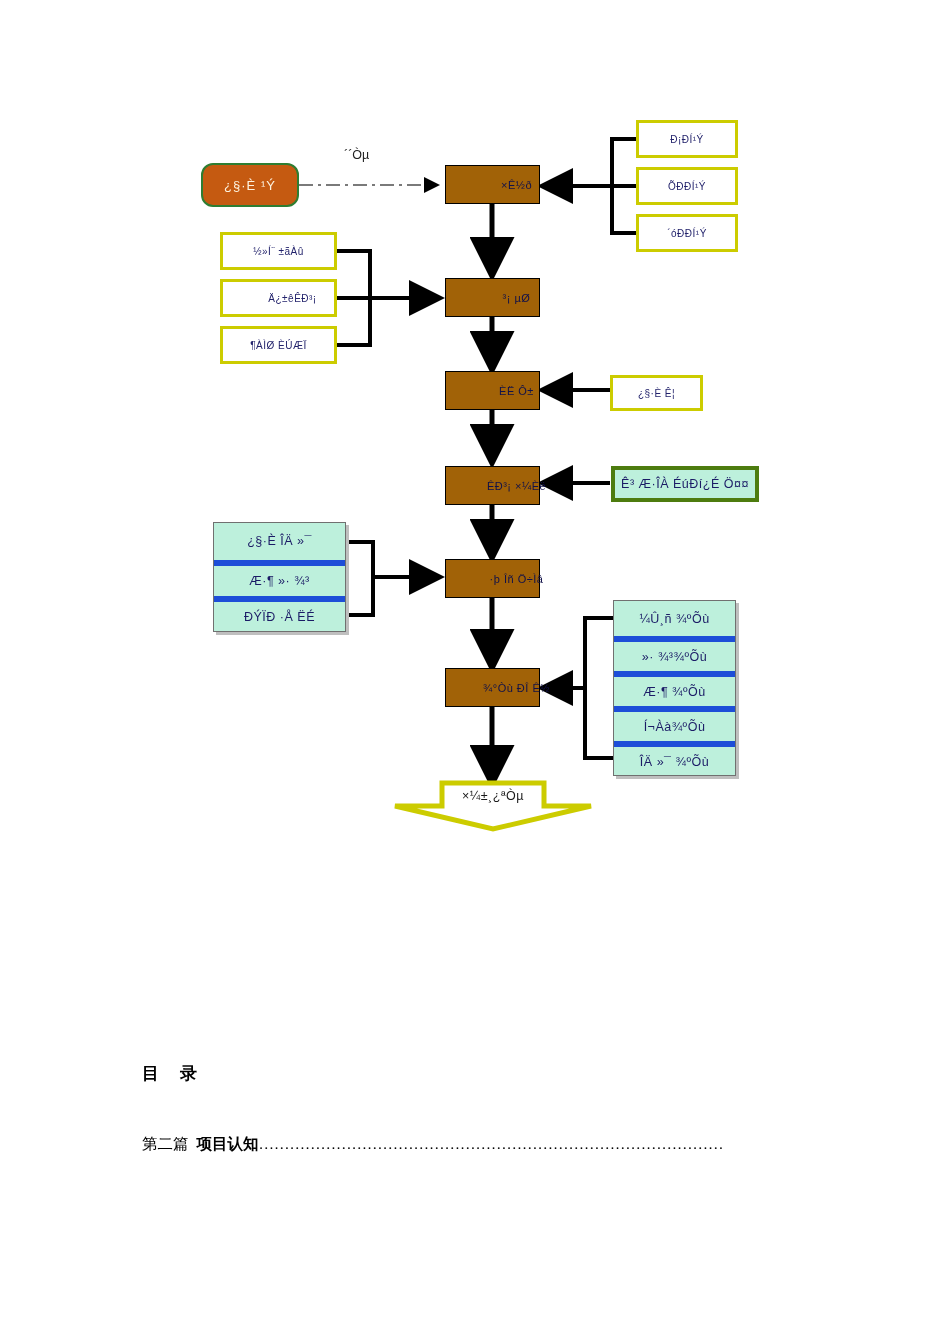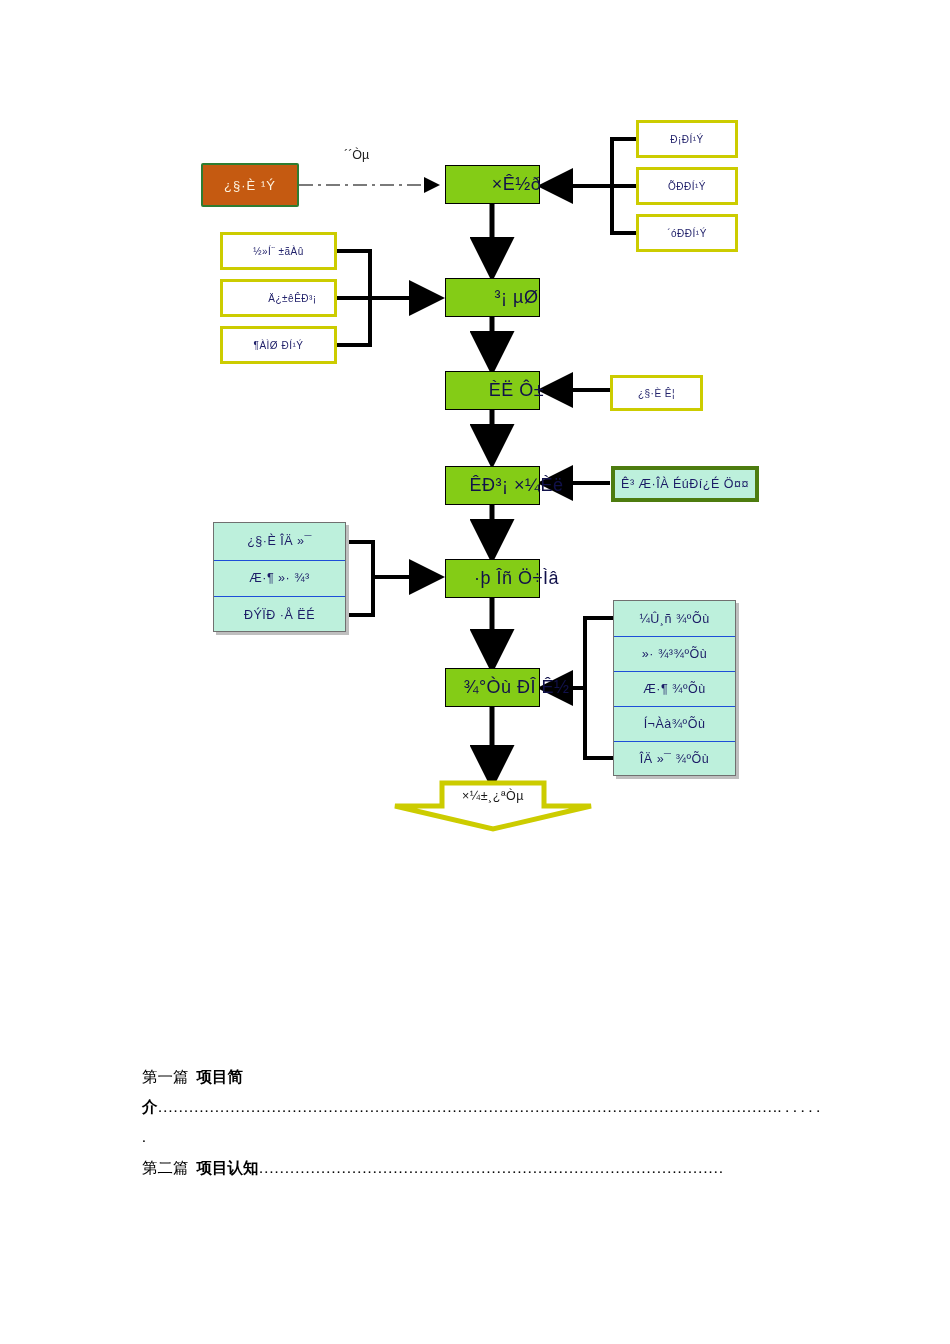--- a/index.html
+++ b/index.html
@@ -39,24 +39,24 @@
     justify-content: center;
     text-align: center;
     font-family: "Liberation Sans", sans-serif;
     letter-spacing: 0.5px;
     white-space: nowrap;
     z-index: 5;
   }
 
   
   .node-blue {
-    background: #84cc16;
+    background: #a16207;
     border: 1px solid #000000;
     color: #11114a;
-    font-size: 18px;
+    font-size: 11px;
     padding-left: 48px;
   }
 
   
   .node-yellow {
     background: #ffffff;
     border: 3px solid #cccc00;
     color: #22226b;
     font-size: 10px;
   }
@@ -80,27 +80,27 @@
     box-sizing: border-box;
     display: flex;
     align-items: center;
     justify-content: center;
     font-family: "Liberation Sans", sans-serif;
     font-size: 12.5px;
     color: #1b1b66;
     letter-spacing: 0.5px;
     white-space: nowrap;
   }
-  .group-green .cell + .cell { border-top: 1px solid #1d4ed8; }
+  .group-green .cell + .cell { border-top: 6px solid #1d4ed8; }
 
   
   .node-orange {
     background: #c55a11;
     border: 2px solid #2e7d32;
-    border-radius: 2px;
+    border-radius: 12px;
     color: #fdf3e0;
     font-size: 13px;
     letter-spacing: 1px;
   }
 
   
   .free-label {
     position: absolute;
     font-family: "Liberation Sans", sans-serif;
     font-size: 12.5px;
@@ -220,21 +220,21 @@
 
   <div class="node node-blue" style="left:445px; top:165px; width:95px; height:39px;">×Ê½ð</div>
   <div class="node node-blue" style="left:445px; top:278px; width:95px; height:39px;">³¡ µØ</div>
   <div class="node node-blue" style="left:445px; top:371px; width:95px; height:39px;">ÈË Ô±</div>
   <div class="node node-blue" style="left:445px; top:466px; width:95px; height:39px;">ÊÐ³¡ ×¼Èë</div>
   <div class="node node-blue" style="left:445px; top:559px; width:95px; height:39px;">·þ Îñ Ö÷Ìâ</div>
   <div class="node node-blue" style="left:445px; top:668px; width:95px; height:39px;">¾°Òù ÐÎ Ê½</div>
 
   <div class="node node-yellow" style="left:220px; top:232px; width:117px; height:38px;">½»Í¨ ±ãÀû</div>
   <div class="node node-yellow" style="left:220px; top:279px; width:117px; height:38px;padding-left:28px;">Ä¿±êÊÐ³¡</div>
-  <div class="node node-yellow" style="left:220px; top:326px; width:117px; height:38px;">¶ÀÌØ ÐÍ¹Ý</div>
+  <div class="node node-yellow" style="left:220px; top:326px; width:117px; height:38px;">¶ÀÌØ ÈÚÆÏ</div>
 
   <div class="node node-yellow" style="left:610px; top:375px; width:93px; height:36px;">¿§·È Ê¦</div>
 
   <div class="node node-green" style="left:611px; top:466px; width:148px; height:36px;">Ê³ Æ·ÎÀ ÉúÐí¿É Ö¤¤</div>
 
   <div class="group-green" style="left:213px; top:522px; width:133px; height:110px;">
     <div class="cell" style="height:36.6px;">¿§·È ÎÄ »¯</div>
     <div class="cell" style="height:36.6px;">Æ·¶ »· ¾³</div>
     <div class="cell" style="height:36.6px;">ÐÝÏÐ ·Å ËÉ</div>
   </div>
@@ -250,21 +250,19 @@
   <div class="banner-wrap" style="left:391px; top:780px; width:204px; height:52px;">
     <svg width="204" height="52" viewBox="0 0 204 52">
       <path d="M51,3 L153,3 L153,26 L200,26 L102,49 L4,26 L51,26 Z" fill="#ffffff" stroke="#cccc00" stroke-width="5" stroke-linejoin="miter"></path>
     </svg>
     <div class="banner-text">×¼±¸¿ªÒµ</div>
   </div>
 
 </div>
 
 <div id="toc">
-
-  <div class="toc-line">
-    <span class="pre">第一篇</span><span class="ttl">项目简介</span><span class="dots">…………………………………………………………………………………………………………</span><span class="dots">. . . . . . .</span>
-  </div>
+  <div class="toc-title">目　录</div>
+
 
   <div class="toc-line">
     <span class="pre">第二篇</span><span class="ttl">项目认知</span><span class="dots">………………………………………………………………………………</span>
   </div>
 </div>
 
 </body></html>

